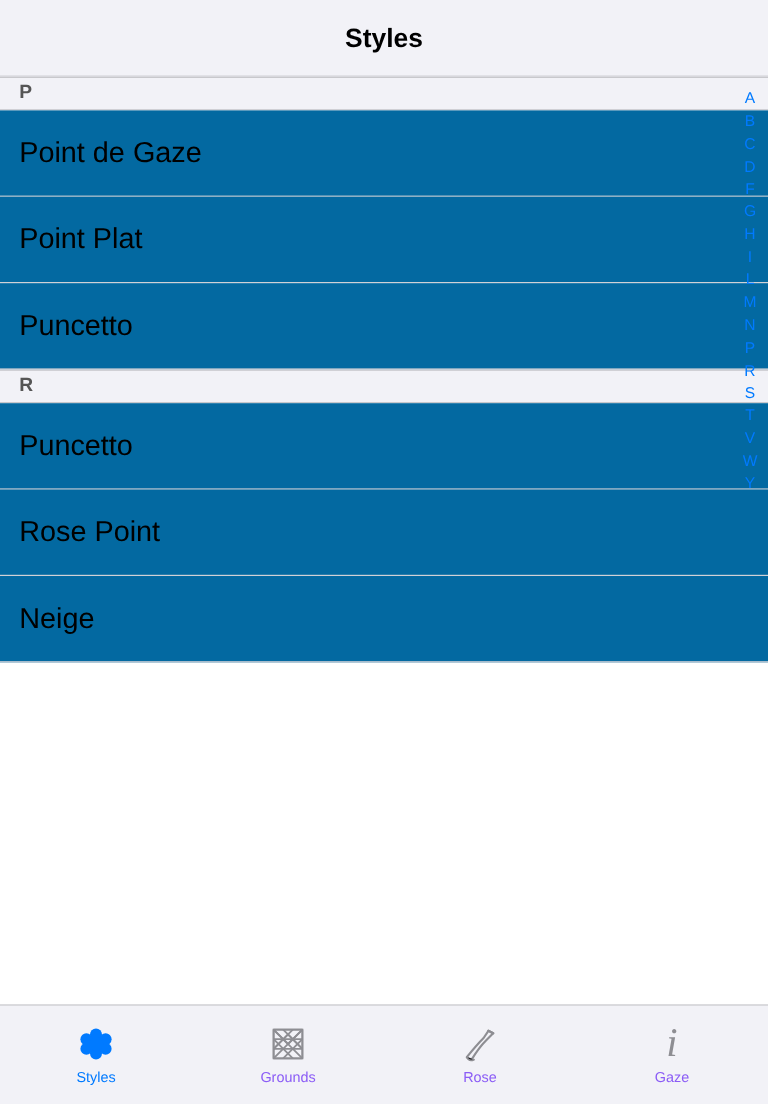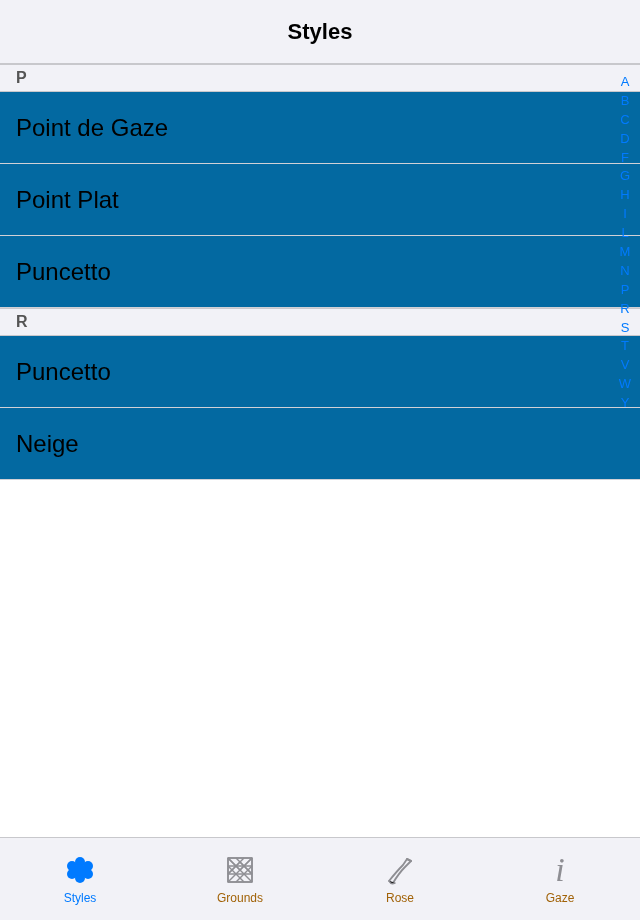--- a/index.html
+++ b/index.html
@@ -119,21 +119,21 @@
       justify-content: center;
     }
     .tab-label {
       font-size: 12px;
       font-weight: 500;
     }
     .tab-label-active {
       color: #007aff;
     }
     .tab-label-inactive {
-      color: #a16207;
+      color: #8b5cf6;
     }
 
     
     .flower-icon svg {
       width: 34px;
       height: 34px;
     }
 
     
     .grounds-icon svg {
@@ -172,20 +172,23 @@
       </div>
       <div class="list-item">
         <span class="list-item-text">Point Plat</span>
       </div>
       <div class="list-item">
         <span class="list-item-text">Puncetto</span>
       </div>
       <div class="section-header">R</div>
       <div class="list-item">
         <span class="list-item-text">Puncetto</span>
+      </div>
+      <div class="list-item">
+        <span class="list-item-text">Rose Point</span>
       </div>
       <div class="list-item">
         <span class="list-item-text">Neige</span>
       </div>
     </div>
 
   <div class="alphabet-index" id="alphabet-index">
 
   <span class="alpha-letter">A</span>
       <span class="alpha-letter">B</span>

